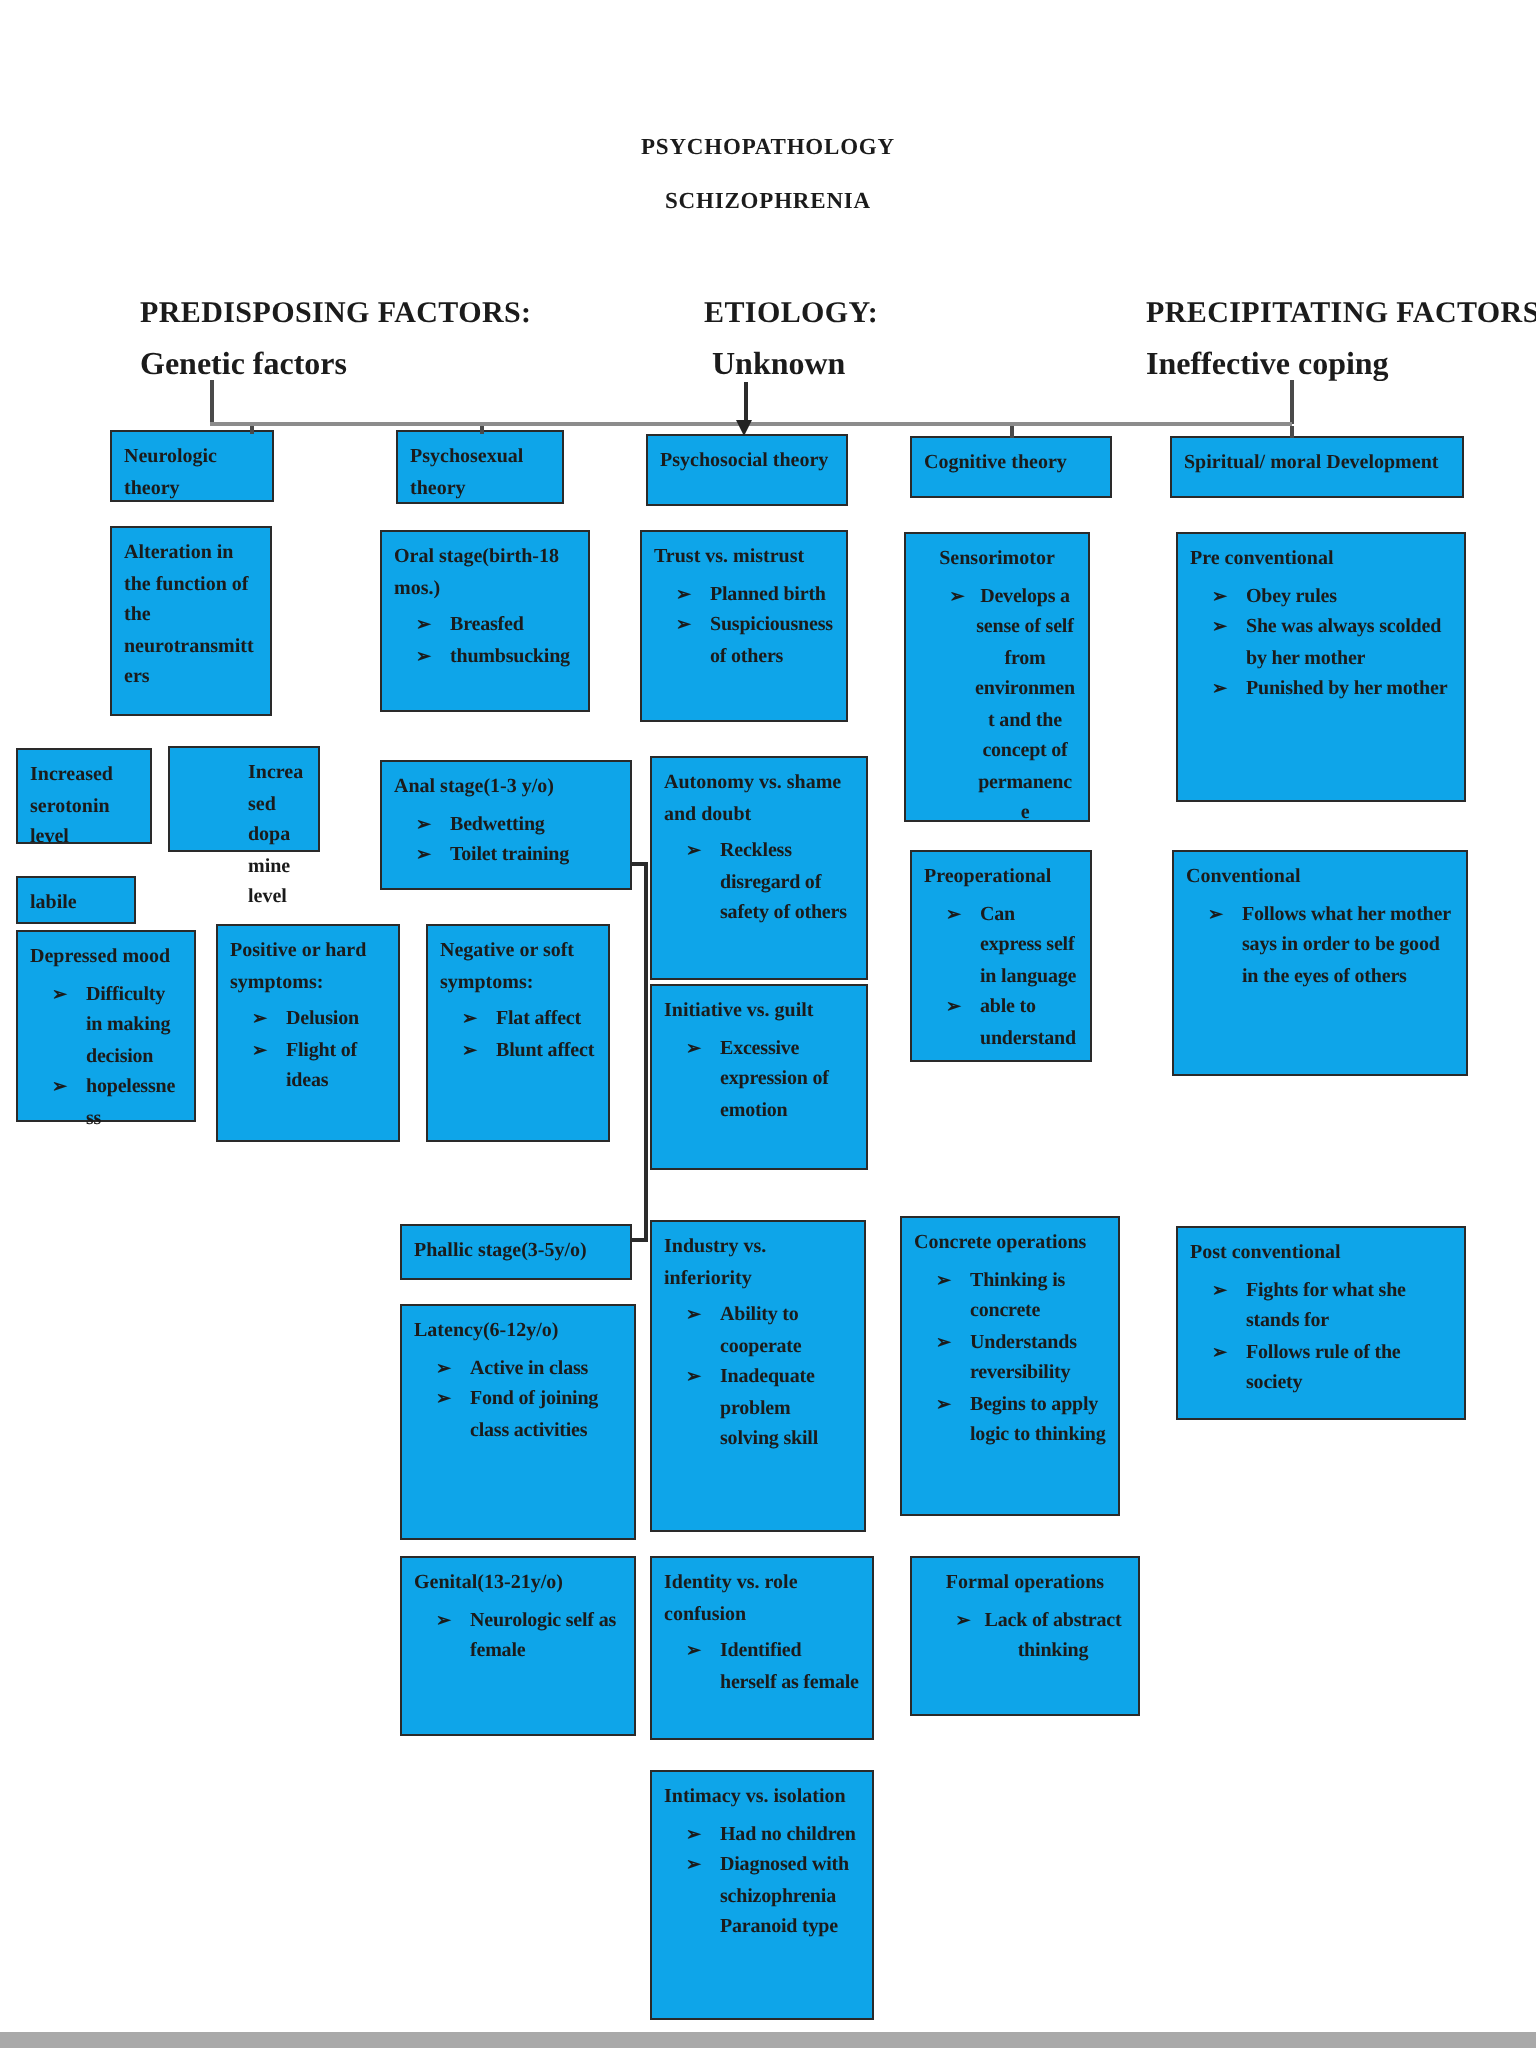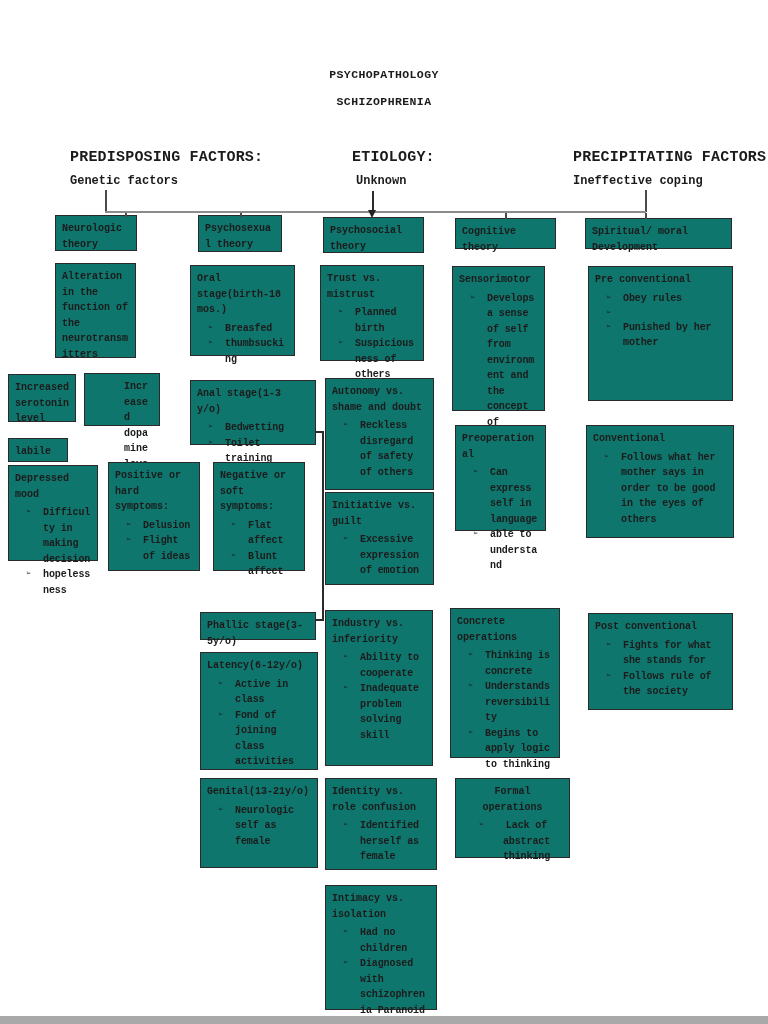--- a/index.html
+++ b/index.html
@@ -1,22 +1,22 @@
 <!DOCTYPE html>
 <html><head>
 <meta charset="utf-8">
 <style>
   html,body{margin:0;padding:0;background:#e8e8e8;}
   .page{position:relative;width:768px;height:1024px;background:#ffffff;overflow:hidden;
-        font-family:Liberation Mono, monospace;color:#1b1b1b;margin:0 auto;}
+        font-family:Liberation Serif, serif;color:#1b1b1b;margin:0 auto;}
   .main-title{position:absolute;left:0;width:768px;text-align:center;
         font-size:11.5px;font-weight:700;letter-spacing:.4px;}
   .section-label{position:absolute;font-size:15px;font-weight:700;letter-spacing:.2px;white-space:nowrap;}
-  .section-sub{position:absolute;font-size:12px;font-weight:600;white-space:nowrap;}
-  .box{position:absolute;box-sizing:border-box;border:1.5px solid #2a2a2a;background:#0f766e;
+  .section-sub{position:absolute;font-size:16px;font-weight:600;white-space:nowrap;}
+  .box{position:absolute;box-sizing:border-box;border:1.5px solid #2a2a2a;background:#0ea5e9;
        padding:5px 6px;font-size:10px;font-weight:600;line-height:1.55;}
   .box-title{overflow-wrap:break-word;}
   .items{margin-top:3px;}
   .item{display:flex;margin-left:11px;}
   .bullet{flex:none;width:17px;font-size:9px;transform:translateY(1px);}
   .item-text{flex:1;min-width:0;overflow-wrap:break-word;letter-spacing:-0.1px;}
   .line{position:absolute;}
   .arrow-head{position:absolute;width:0;height:0;
        border-left:4px solid transparent;border-right:4px solid transparent;border-top:8px solid #222;}
   .scan-edge{position:absolute;left:0;bottom:0;width:768px;height:8px;background:#a9a9a9;}
@@ -76,38 +76,39 @@
           <div class="item">
             <span class="bullet">➢</span>
             <span class="item-text">Planned birth</span>
           </div>
           <div class="item">
             <span class="bullet">➢</span>
             <span class="item-text">Suspiciousness of others</span>
           </div>
         </div>
       </div>
-      <div class="box" style="left: 452px; top: 266px; width: 93px; height: 145px;">
+      <div class="box" style="left: 452px; top: 266px; width: 93px; height: 145px; text-align: center;">
         <div class="box-title">Sensorimotor</div>
         <div class="items">
           <div class="item">
             <span class="bullet">➢</span>
             <span class="item-text">Develops a sense of self from environment and the concept of permanence</span>
           </div>
         </div>
       </div>
       <div class="box" style="left: 588px; top: 266px; width: 145px; height: 135px;">
         <div class="box-title">Pre conventional</div>
         <div class="items">
           <div class="item">
             <span class="bullet">➢</span>
             <span class="item-text">Obey rules</span>
           </div>
           <div class="item">
             <span class="bullet">➢</span>
+            <span class="item-text">She was always scolded by her mother</span>
           </div>
           <div class="item">
             <span class="bullet">➢</span>
             <span class="item-text">Punished by her mother</span>
           </div>
         </div>
       </div>
       <div class="box" style="left: 8px; top: 374px; width: 68px; height: 48px;">
         <div class="box-title">Increased serotonin level</div>
       </div>

